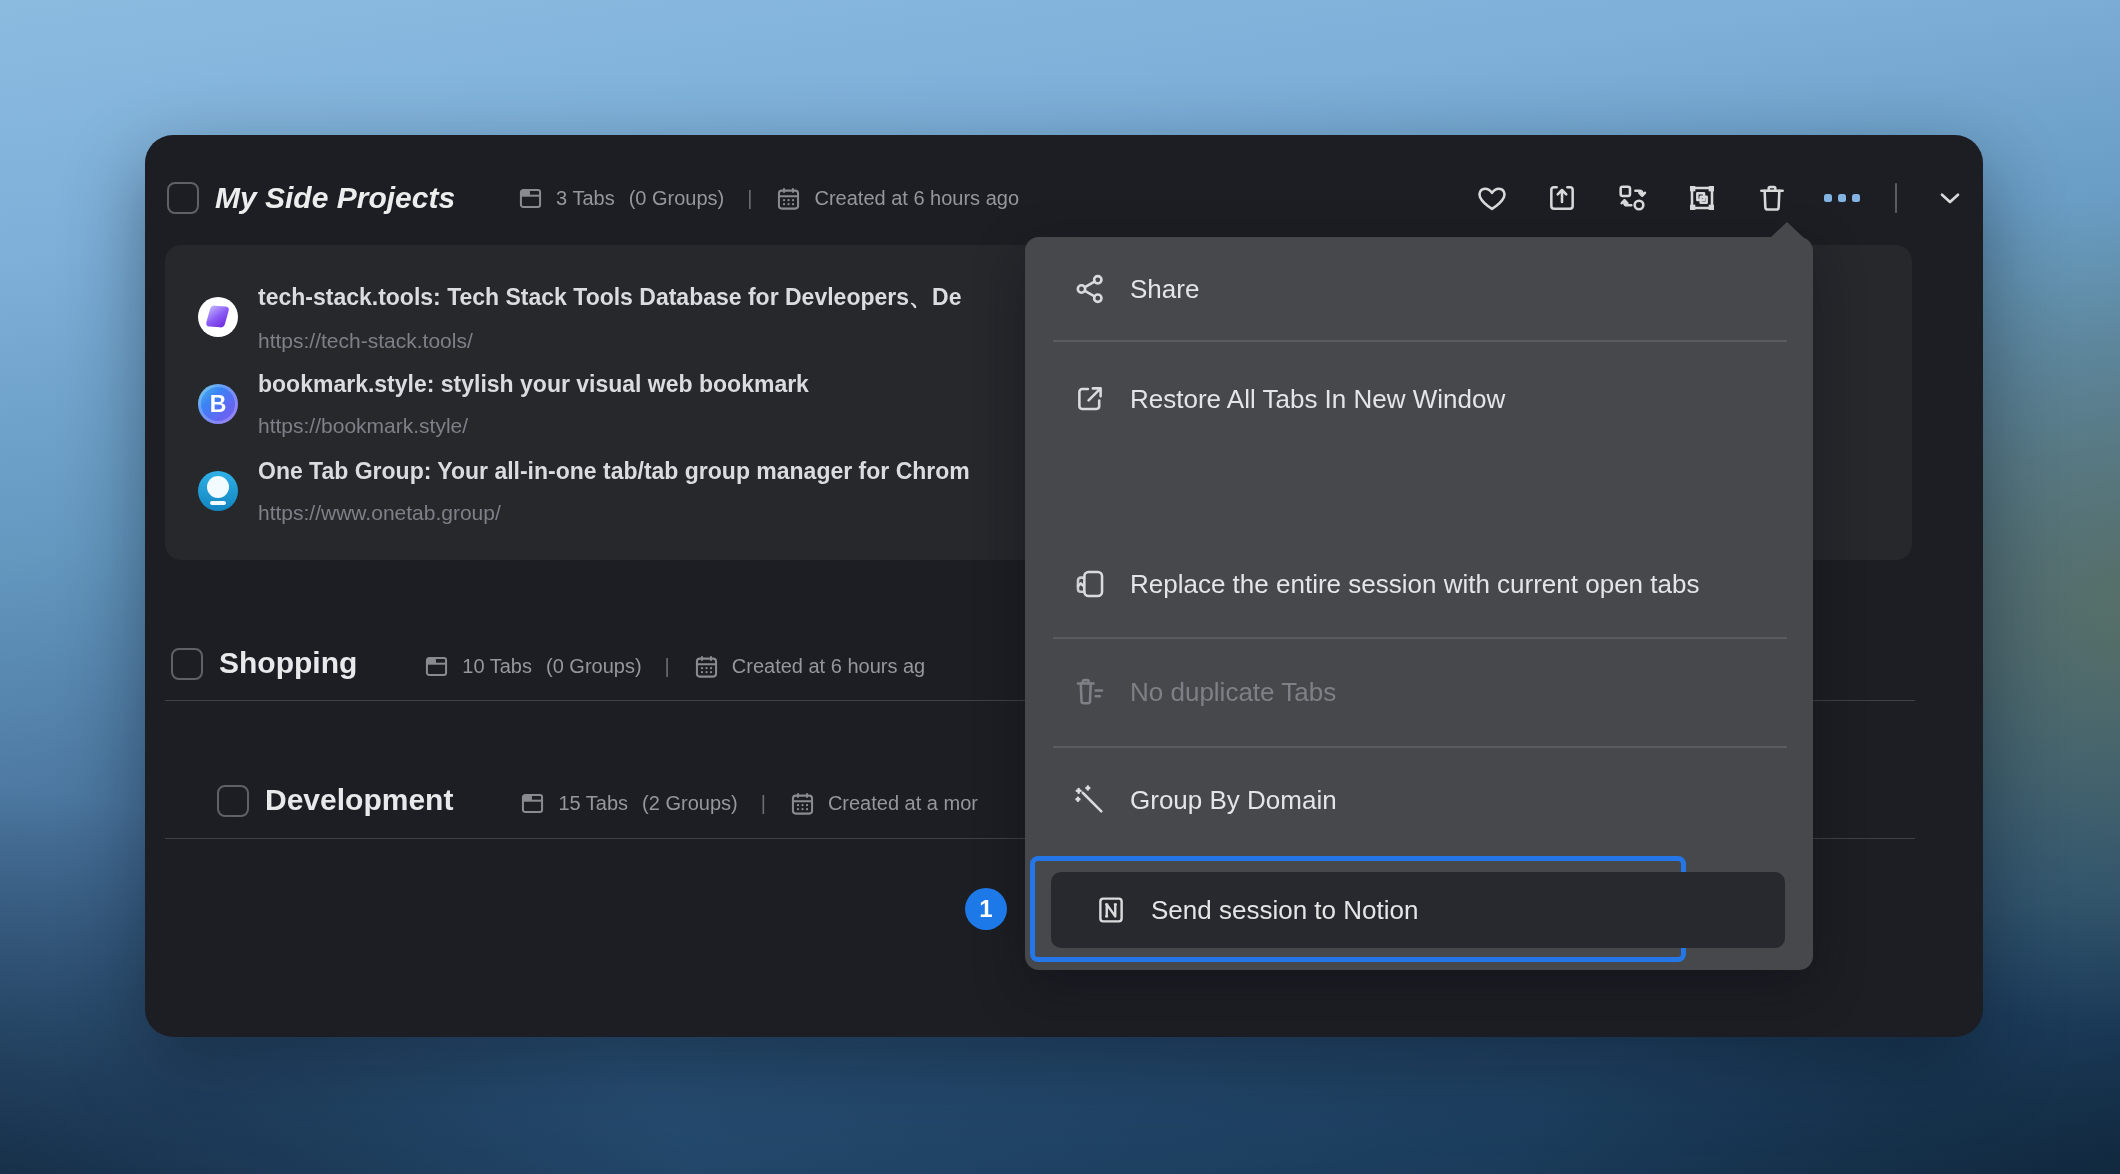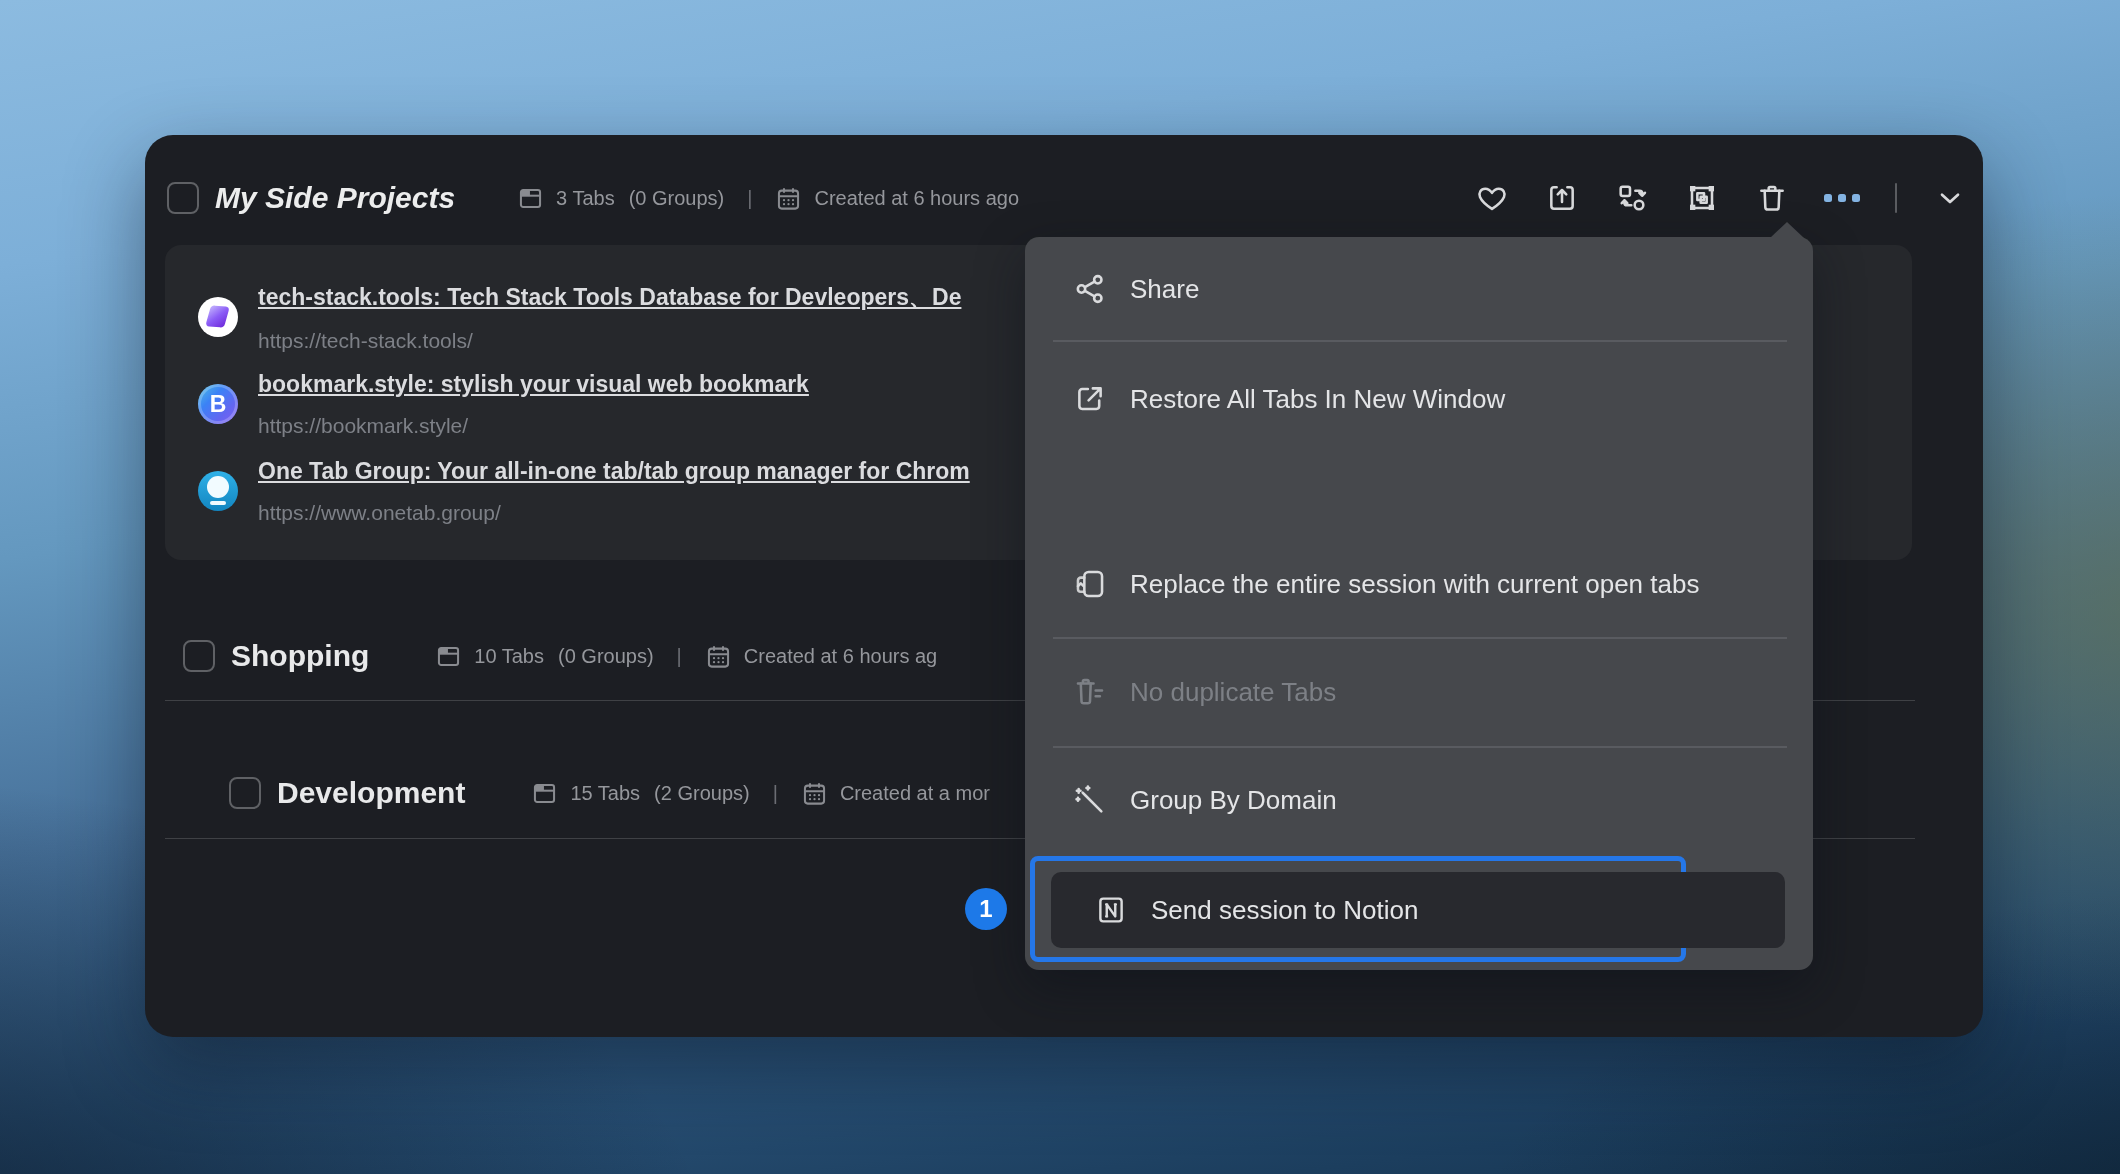--- a/index.html
+++ b/index.html
@@ -57,25 +57,25 @@
   .fav-tech { background:#ffffff; }
   .fav-tech i { position:absolute; left:10px; top:9px; width:19px; height:21px; border-radius:4px;
      background:linear-gradient(135deg,#c4b5fd 0%,#8b5cf6 50%,#6d28d9 100%); transform:skewX(-12deg) rotate(4deg); }
   .fav-bookmark { background:linear-gradient(135deg,#5eead4 -20%,#3b82f6 35%,#6366f1 70%,#8b5cf6 110%);
      display:flex; align-items:center; justify-content:center; color:#fff; font-size:23px; font-weight:700;
      box-shadow:inset 0 0 0 3px rgba(255,255,255,0.22); }
   .fav-onetab { background:linear-gradient(180deg,#2fb1e8 0%,#1285c0 100%); }
   .fav-onetab i { position:absolute; left:9px; top:5px; width:22px; height:22px; border-radius:50%; background:#f2fbff; }
   .fav-onetab u { position:absolute; left:12px; bottom:6px; width:16px; height:4px; border-radius:2px; background:#f2fbff; display:block; }
   .tab-texts { margin-left:20px; min-width:0; }
-  .tab-title { font-size:23px; font-weight:700; color:#dbdcdf; white-space:nowrap;text-decoration:underline; }
+  .tab-title { font-size:23px; font-weight:700; color:#dbdcdf; white-space:nowrap; }
   .tab-url { font-size:21px; color:#7d8087; margin-top:16px; white-space:nowrap; }
 
   
-  .session-row { position:absolute; left:32px; display:flex; align-items:center; height:48px;padding-left:6px; }
+  .session-row { position:absolute; left:20px; display:flex; align-items:flex-end; height:48px;padding-left:6px; }
   .session-row .name { margin-left:16px; font-size:30px; font-weight:700; color:#e8e9ea; white-space:nowrap; }
   .session-row .meta { margin-left:66px; }
   .row-shopping { top:497px; }
   .row-development { top:634px;margin-left:46px; }
   .hdivider { position:absolute; left:20px; width:1750px; height:1px; background:#3f4145; }
   .hd1 { top:565px; } .hd2 { top:703px; }
 
   
   .menu {
     position:absolute; left:1025px; top:237px; width:788px; height:733px;

